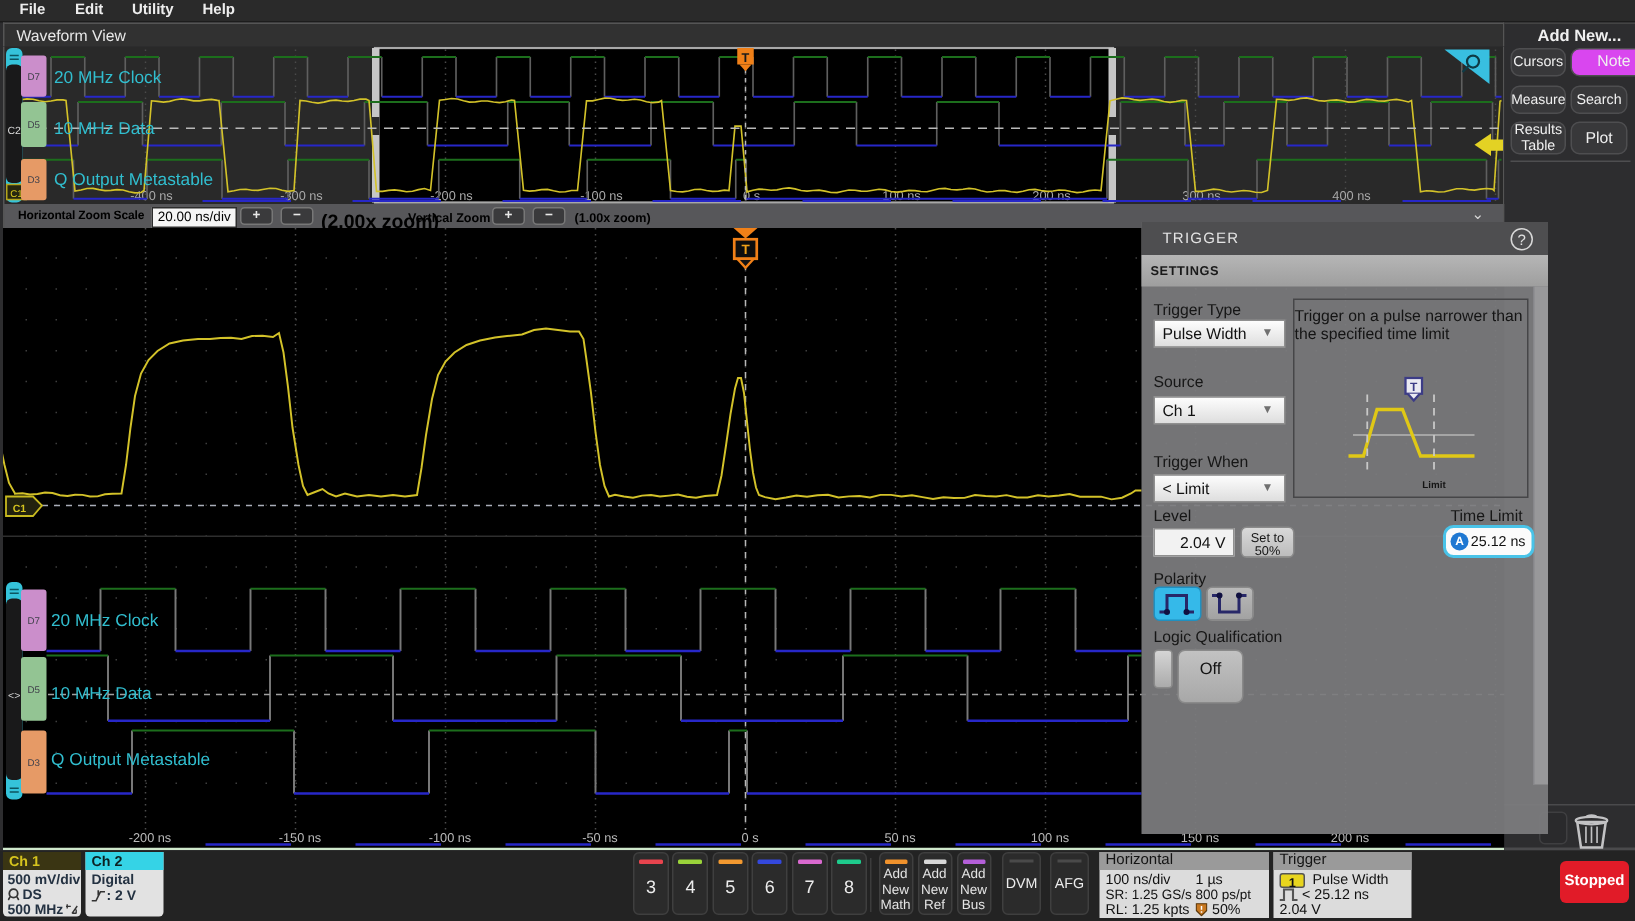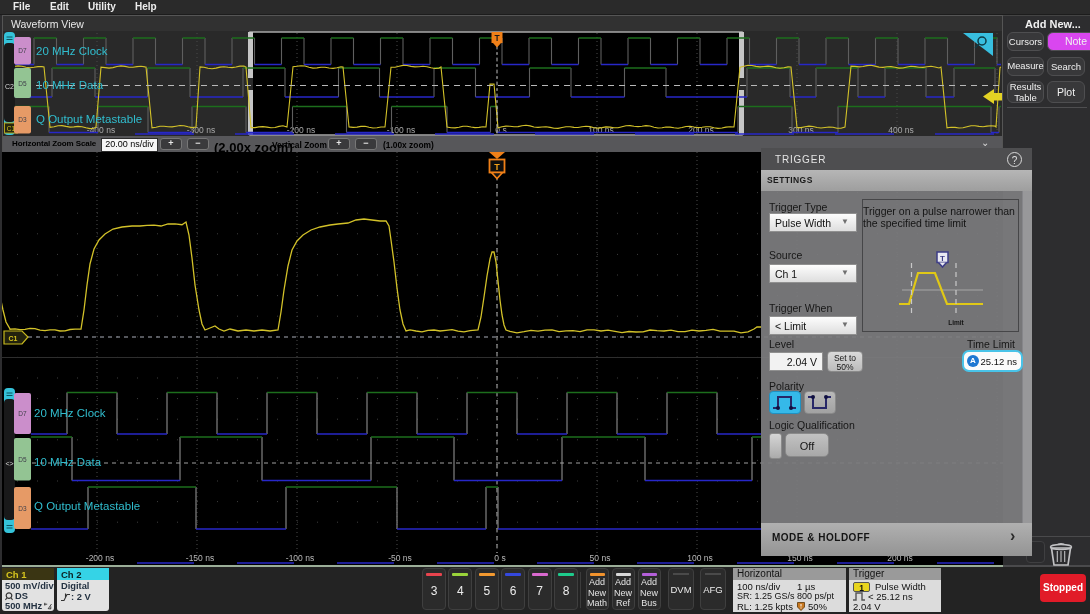--- a/index.html
+++ b/index.html
@@ -216,25 +216,21 @@
       <circle cx="22" cy="17" r="2" fill="#101040"></circle>
     </svg>
     <div class="ab" style="left:43px;top:243px;width:32px;height:23px;background:linear-gradient(#b9b9b9,#a2a2a2);border:1px solid #8a8a8a;border-radius:4px;box-sizing:border-box;"></div>
     <svg class="ab" style="left:43px;top:243px;" width="32" height="23" viewBox="0 0 32 23">
       <path d="M4 6H9V17H22V6H27" fill="none" stroke="#272768" stroke-width="2"></path>
       <circle cx="9" cy="6" r="2" fill="#101040"></circle>
       <circle cx="22" cy="6" r="2" fill="#101040"></circle>
     </svg>
     <span class="ab" style="left:8px;top:271px;font-size:10.5px;color:#161616;">Logic Qualification</span>
     <div class="ab" style="left:8px;top:285px;width:13px;height:26px;background:linear-gradient(#d5d5d5,#ababab);border:1px solid #8a8a8a;border-radius:3px;box-sizing:border-box;"></div>
-    <div class="ab" style="left:24px;top:285px;width:44px;height:24px;background:linear-gradient(#c2c2c2,#a8a8a8);border:1px solid #8a8a8a;border-radius:5px;box-sizing:border-box;font-size:11px;color:#141414;text-align:center;line-height:24px;">Off</div>
-    <div class="ab" style="left:0;top:375px;width:271px;height:33px;background:linear-gradient(#b0b0b0,#949494);">
-      <span class="ab" style="left:11px;top:9px;font-size:10px;font-weight:bold;color:#141414;letter-spacing:0.5px;">MODE &amp; HOLDOFF</span>
-      <span class="ab" style="left:249px;top:4px;font-size:16px;font-weight:bold;color:#2a2a2a;">›</span>
-    </div>
+    <div class="ab" style="left:24px;top:285px;width:44px;height:36px;background:linear-gradient(#c2c2c2,#a8a8a8);border:1px solid #8a8a8a;border-radius:5px;box-sizing:border-box;font-size:11px;color:#141414;text-align:center;line-height:24px;">Off</div>
   </div>
 <div class="ab" style="left:0;top:567px;width:1090px;height:47px;background:#232323;">
     <div class="ab" style="left:2px;top:1px;width:52px;height:43px;background:#e2e2e2;border-radius:0 0 3px 3px;">
       <div class="ab" style="left:0;top:0;width:52px;height:11.5px;background:#3a3513;">
         <span class="ab" style="left:4px;top:0.5px;font-size:9.5px;font-weight:bold;color:#d6c41e;">Ch 1</span>
       </div>
       <span class="ab" style="left:3px;top:13px;font-size:9.3px;font-weight:bold;color:#243242;">500 mV/div</span>
       <svg class="ab" style="left:3px;top:23.5px;" width="9" height="9" viewBox="0 0 9 9">
         <circle cx="4" cy="3.6" r="2.8" fill="none" stroke="#333" stroke-width="1.2"></circle>
         <path d="M1.8 5.8L0.5 8M6.2 5.8L7.5 8" stroke="#333" stroke-width="1.1"></path>

